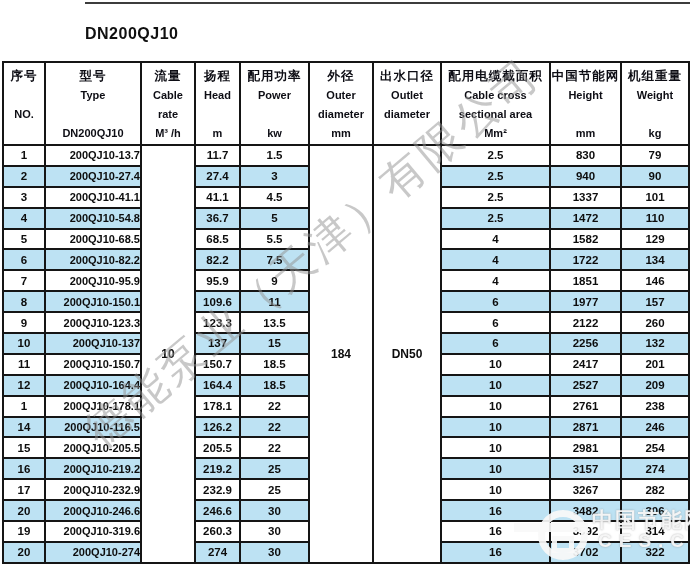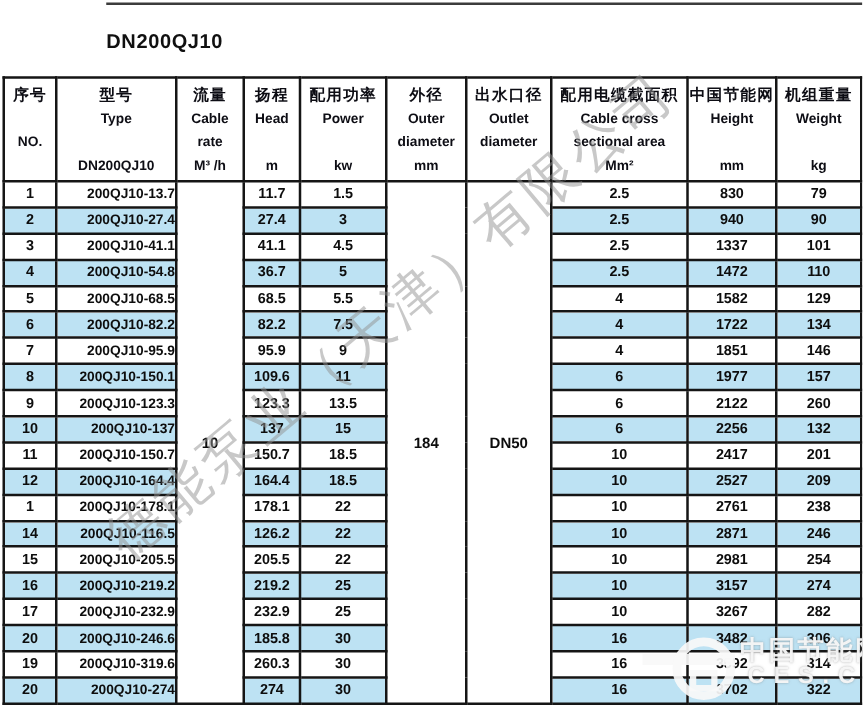--- a/index.html
+++ b/index.html
@@ -312,21 +312,21 @@
           <td class="c-type">200QJ10-232.9</td>
           <td class="c-head">232.9</td>
           <td class="c-power">25</td>
           <td class="c-cable">10</td>
           <td class="c-height">3267</td>
           <td class="c-weight">282</td>
         </tr>
         <tr class="stripe">
           <td class="c-no">20</td>
           <td class="c-type">200QJ10-246.6</td>
-          <td class="c-head">185.8</td>
+          <td class="c-head">246.6</td>
           <td class="c-power">30</td>
           <td class="c-cable">16</td>
           <td class="c-height">3482</td>
           <td class="c-weight">306</td>
         </tr>
         <tr>
           <td class="c-no">19</td>
           <td class="c-type">200QJ10-319.6</td>
           <td class="c-head">260.3</td>
           <td class="c-power">30</td>

